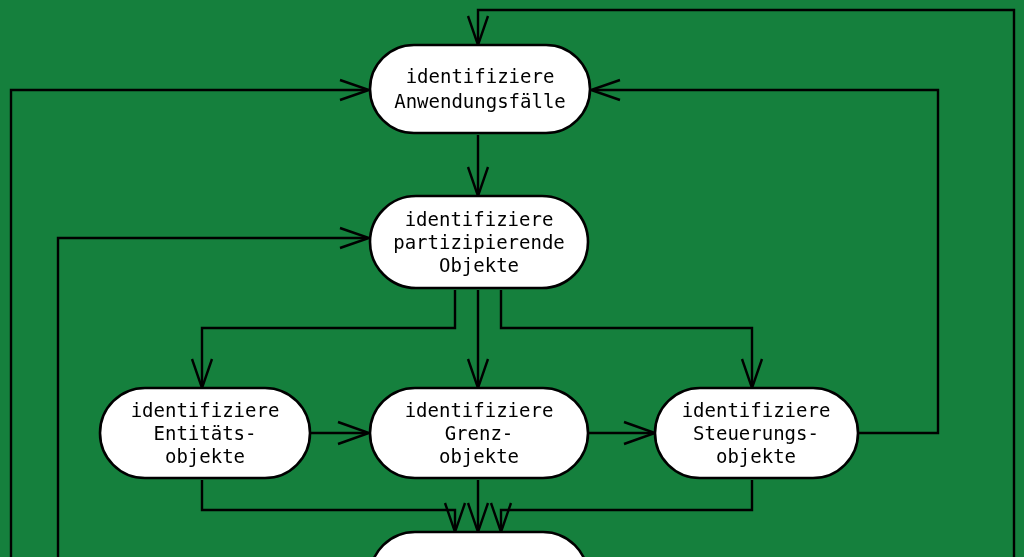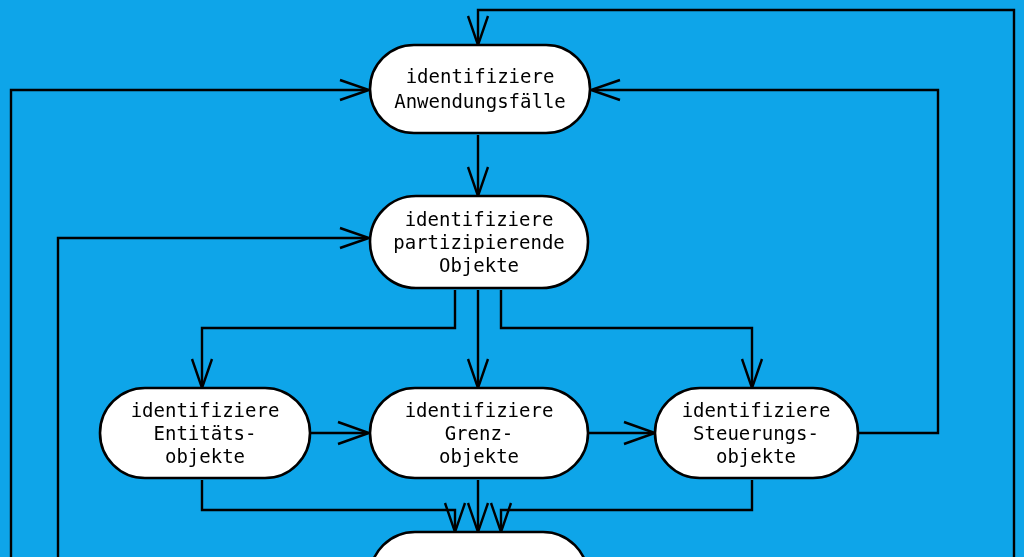--- a/index.html
+++ b/index.html
@@ -10,21 +10,21 @@
   body {
     width: 1024px;
     height: 557px;
     overflow: hidden;
     font-family: "DejaVu Sans Mono", "Liberation Mono", monospace;
   }
   #diagram-root {
     position: relative;
     width: 1024px;
     height: 557px;
-    background: #0ea5e9;
+    background: #15803d;
   }
   svg#flow-svg {
     position: absolute;
     left: 0;
     top: 0;
     width: 1024px;
     height: 557px;
     display: block;
   }
   .node-shape {

